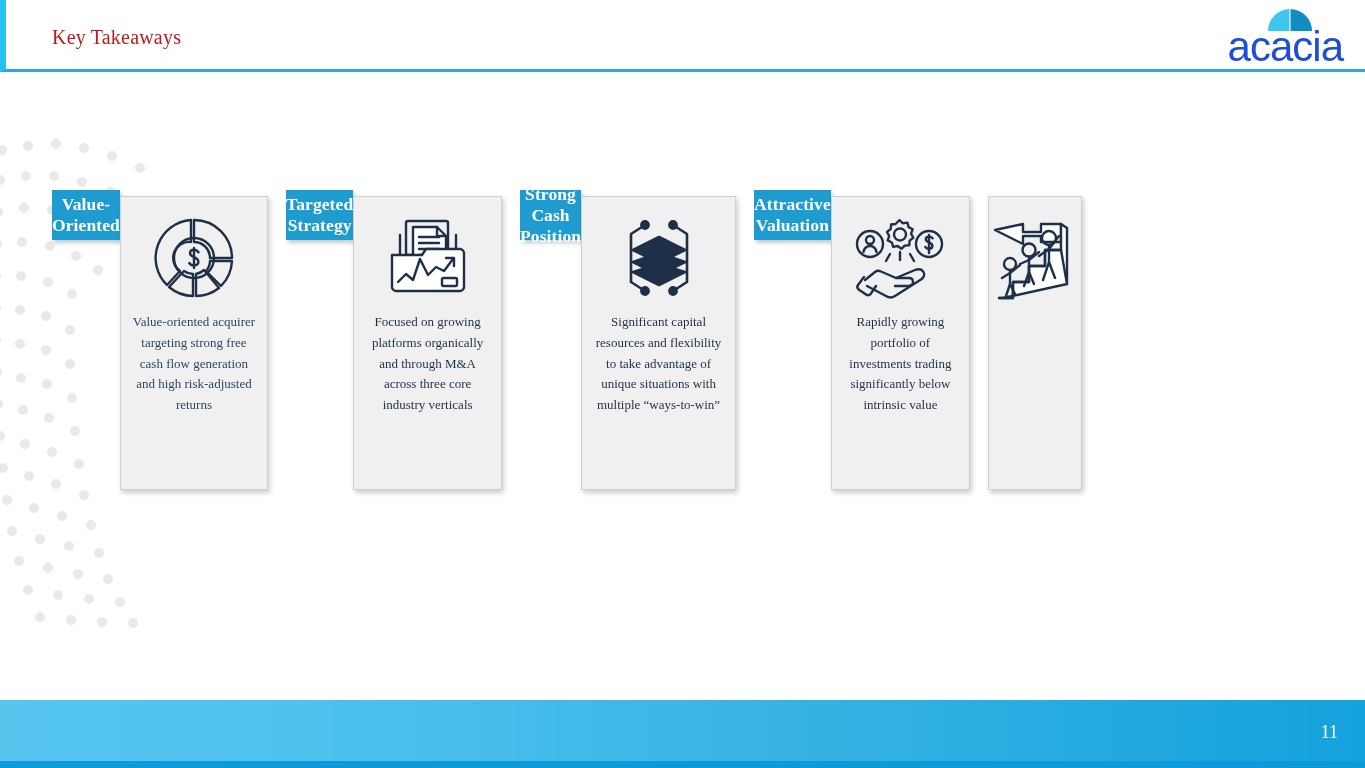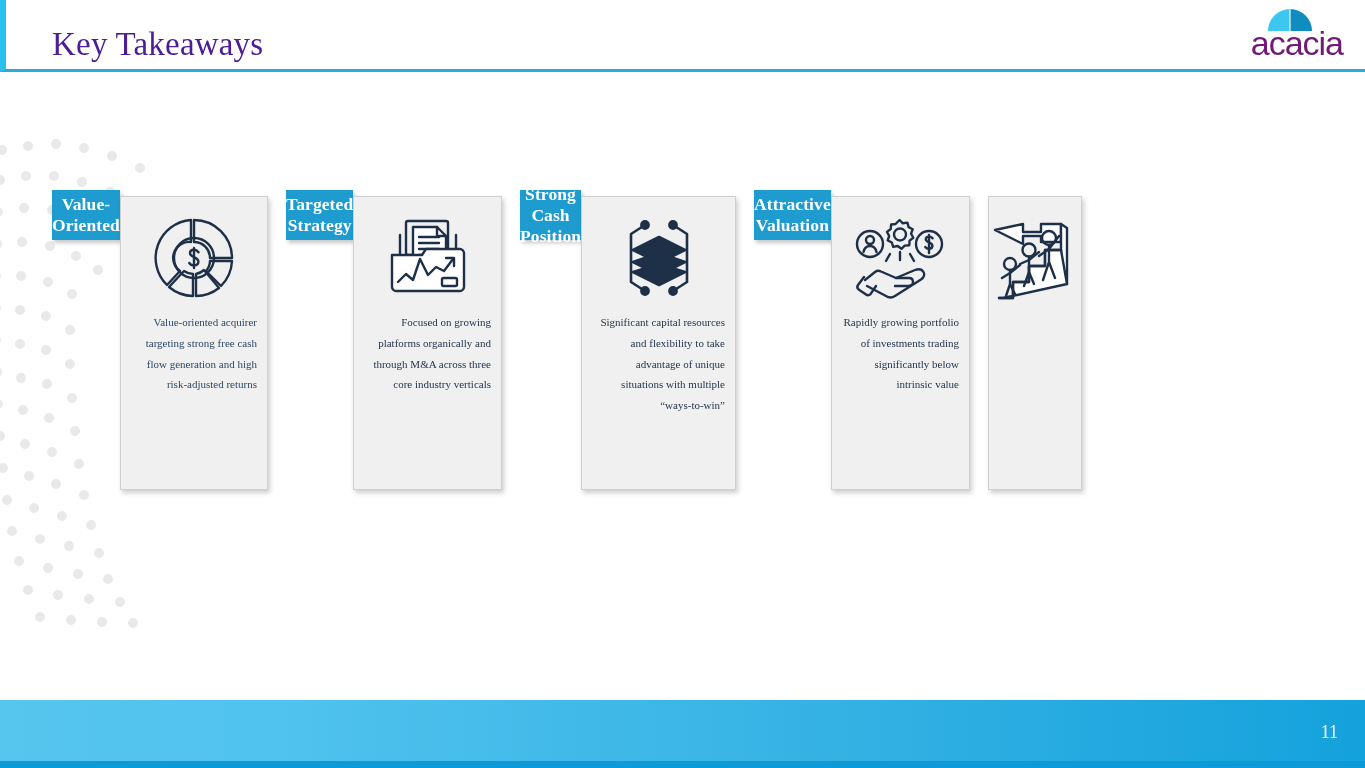--- a/index.html
+++ b/index.html
@@ -18,35 +18,35 @@
   
   #header {
     position:absolute; left:0; top:0;
     width:1365px; height:72px;
     background:#ffffff;
     border-left:6px solid #29c0ef;
     border-bottom:3px solid #2aa9dd;
   }
   #page-title {
     position:absolute; left:46px; top:26px;
-    font-size:33px; font-weight:400;
-    color:#4c1d95;
+    font-size:20px; font-weight:400;
+    color:#b91c1c;
     letter-spacing:0.2px;
     font-family:"Liberation Serif", serif;
   }
 
   
   #logo { position:absolute; right:22px; top:6px; width:152px; height:62px; }
   #logo-dome { position:absolute; left:76px; top:2px; width:46px; height:24px; }
   #logo-word {
     position:absolute; left:0; top:20px;
     width:152px; text-align:right;
     font-family:"Liberation Sans", sans-serif;
-    font-size:34px; font-weight:400;
-    color:#701a75; letter-spacing:-1px; line-height:1;
+    font-size:42px; font-weight:400;
+    color:#1d4ed8; letter-spacing:-1px; line-height:1;
   }
 
   
   #dot-fan { position:absolute; left:-6px; top:138px; width:230px; height:500px; }
 
   
   #cards {
     position:absolute; left:52px; top:190px;
     width:1262px; height:385px;
     display:flex; gap:18px;
@@ -73,23 +73,23 @@
     display:flex; flex-direction:column; align-items:center;
   }
   .card-icon {
     height:115px; width:100%;
     display:flex; align-items:center; justify-content:center;
     padding-top:6px;
   }
   .card-icon svg { display:block; }
   .card-text {
     padding:0 10px;
-    text-align:right;
-    font-family:"Liberation Serif", serif;
-    font-size:11px;
+    text-align:center;
+    font-family:"Liberation Serif", serif;
+    font-size:13px;
     line-height:20.8px;
     color:#1e3048;
   }
   .card-footbar {
     margin-top:9px;
     height:18px;
     background:#0f2742;
     box-shadow:2px 3px 4px rgba(0,0,0,0.22);
   }
   .card:first-child .card-text { color:#2c4866; }

